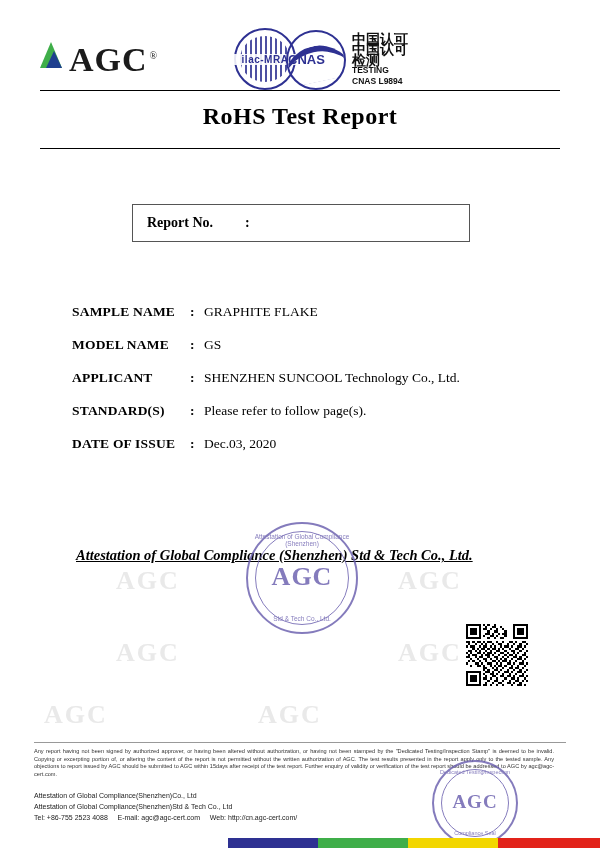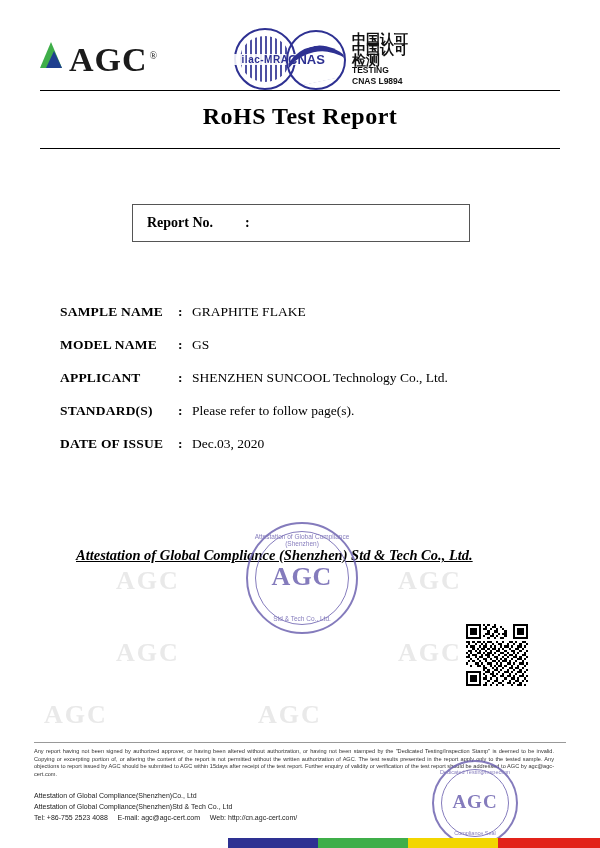--- a/index.html
+++ b/index.html
@@ -201,21 +201,21 @@
     width: 14px;
   }
   .report-no-box .val {
     font-size: 14px;
     letter-spacing: .3px;
   }
 
   
   .fields {
     position: absolute;
-    left: 60px;
+    left: 72px;
     top: 304px;
     width: 460px;
   }
   .field-row {
     display: flex;
     align-items: baseline;
     margin-bottom: 17px;
     font-size: 13.5px;
   }
   .field-row .fl {

